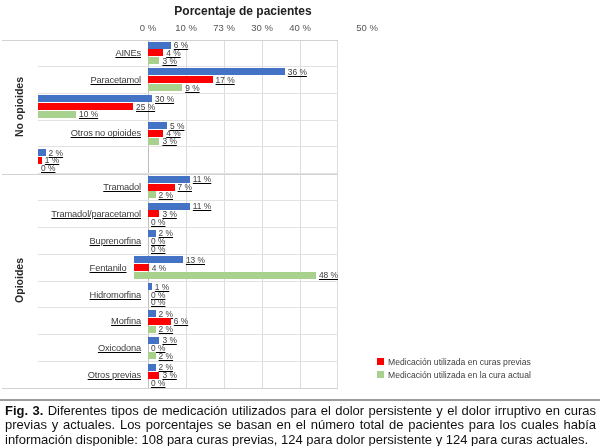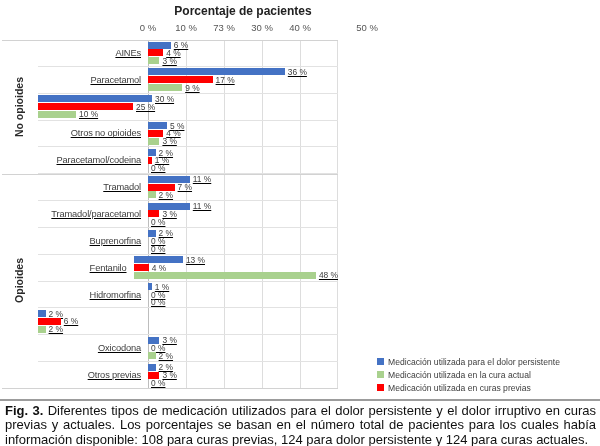--- a/index.html
+++ b/index.html
@@ -132,21 +132,20 @@
             <div class="bar" style="width: 15.2px; background: rgb(255, 0, 0);"></div>
             <span class="val">4 %</span>
           </div>
           <div class="barline">
             <div class="bar" style="width: 11.4px; background: rgb(169, 209, 142);"></div>
             <span class="val">3 %</span>
           </div>
         </div>
       </div>
       <div class="row">
-        <div class="cat-label">Paracetamol/codeina</div>
         <div class="bars">
           <div class="barline">
             <div class="bar" style="width: 7.6px; background: rgb(68, 114, 196);"></div>
             <span class="val">2 %</span>
           </div>
           <div class="barline">
             <div class="bar" style="width: 3.8px; background: rgb(255, 0, 0);"></div>
             <span class="val">1 %</span>
           </div>
           <div class="barline">
@@ -234,20 +233,21 @@
             <div class="bar" style="width: 0px; background: rgb(255, 0, 0);"></div>
             <span class="val">0 %</span>
           </div>
           <div class="barline">
             <div class="bar" style="width: 0px; background: rgb(169, 209, 142);"></div>
             <span class="val">0 %</span>
           </div>
         </div>
       </div>
       <div class="row">
+        <div class="cat-label">Morfina</div>
         <div class="bars">
           <div class="barline">
             <div class="bar" style="width: 7.6px; background: rgb(68, 114, 196);"></div>
             <span class="val">2 %</span>
           </div>
           <div class="barline">
             <div class="bar" style="width: 22.8px; background: rgb(255, 0, 0);"></div>
             <span class="val">6 %</span>
           </div>
           <div class="barline">
@@ -299,30 +299,26 @@
       <div class="hline" style="top: 40px;"></div>
       <div class="group-label" style="top: 173.846px; height: 214.154px;">
         <span>Opioides</span>
       </div>
       <div class="hline" style="top: 173.846px;"></div>
       <div class="hline" style="top: 388px;"></div>
     </div>
 
   <div class="legend" id="legend">
       <div class="legend-row">
-        <span class="legend-swatch" style="background: rgb(68, 114, 196);"></span>
-        <span class="legend-text">Medicación utilizada para el dolor persistente</span>
+        <span class="legend-swatch" style="background: rgb(255, 0, 0);"></span>
+        <span class="legend-text">Medicación utilizada en curas previas</span>
       </div>
       <div class="legend-row">
         <span class="legend-swatch" style="background: rgb(169, 209, 142);"></span>
         <span class="legend-text">Medicación utilizada en la cura actual</span>
-      </div>
-      <div class="legend-row">
-        <span class="legend-swatch" style="background: rgb(255, 0, 0);"></span>
-        <span class="legend-text">Medicación utilizada en curas previas</span>
       </div>
     </div>
 
   <div class="divider"></div>
 
   <div class="caption">
     <span class="fig-label">Fig. 3.</span>
     <span>Diferentes tipos de medicación utilizados para el dolor persistente y el dolor irruptivo en curas previas y actuales. Los porcentajes se basan en el número total de pacientes para los cuales había información disponible: 108 para curas previas, 124 para dolor persistente y 124 para curas actuales.</span>
   </div>
 </div>

